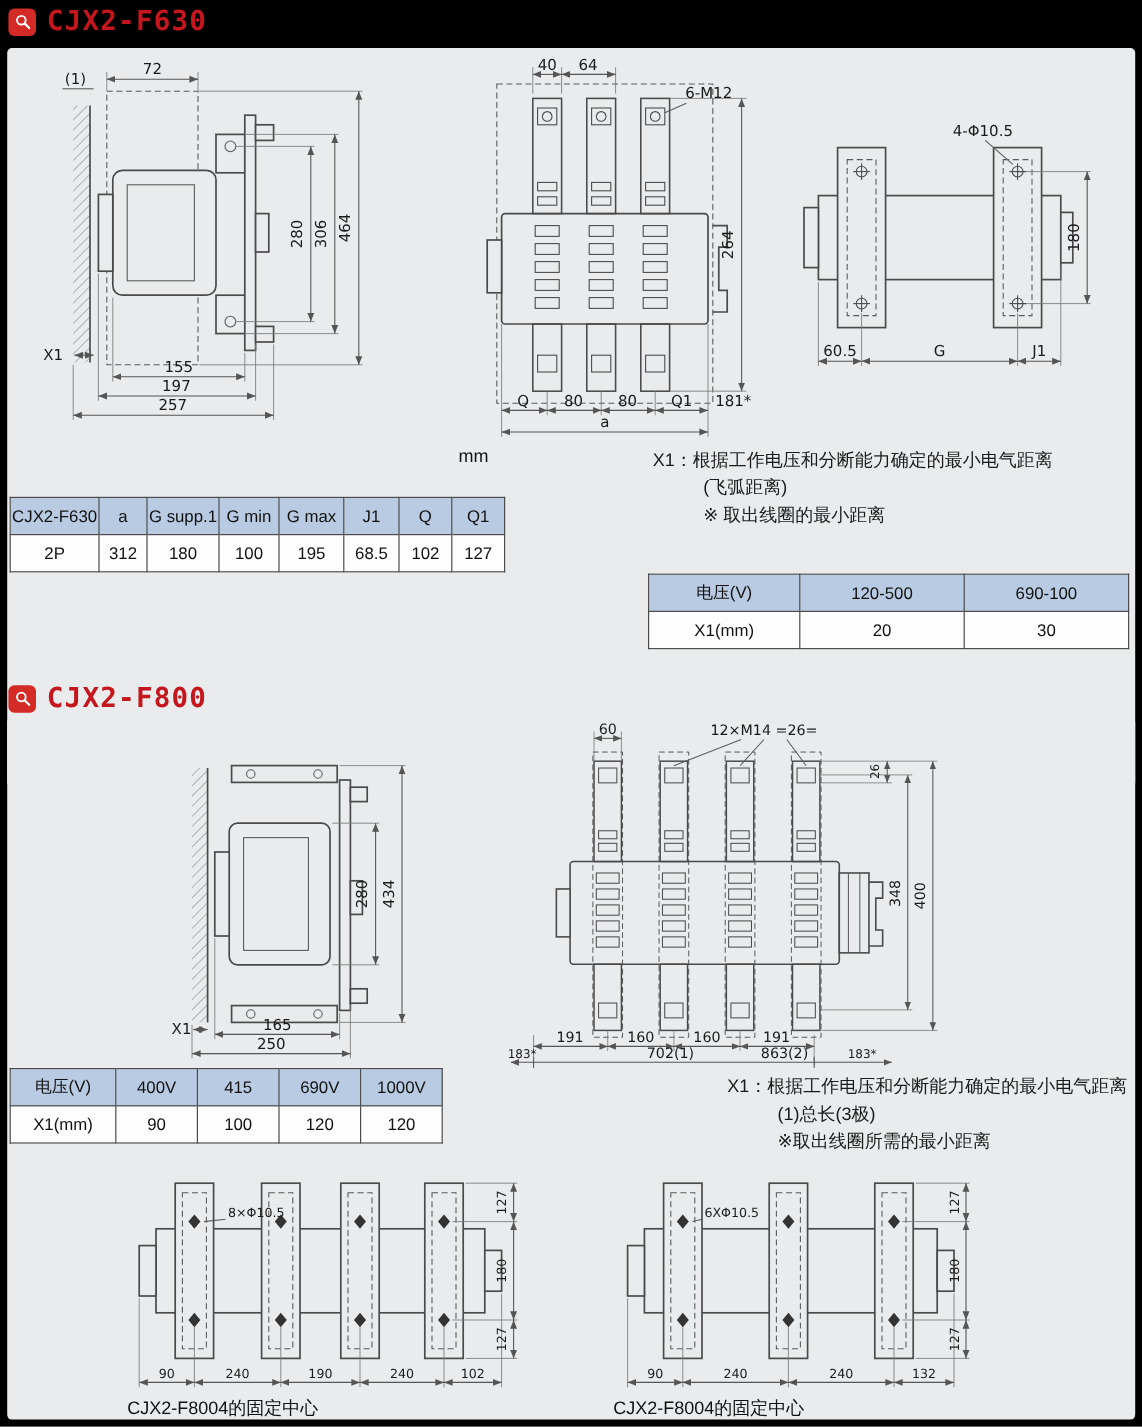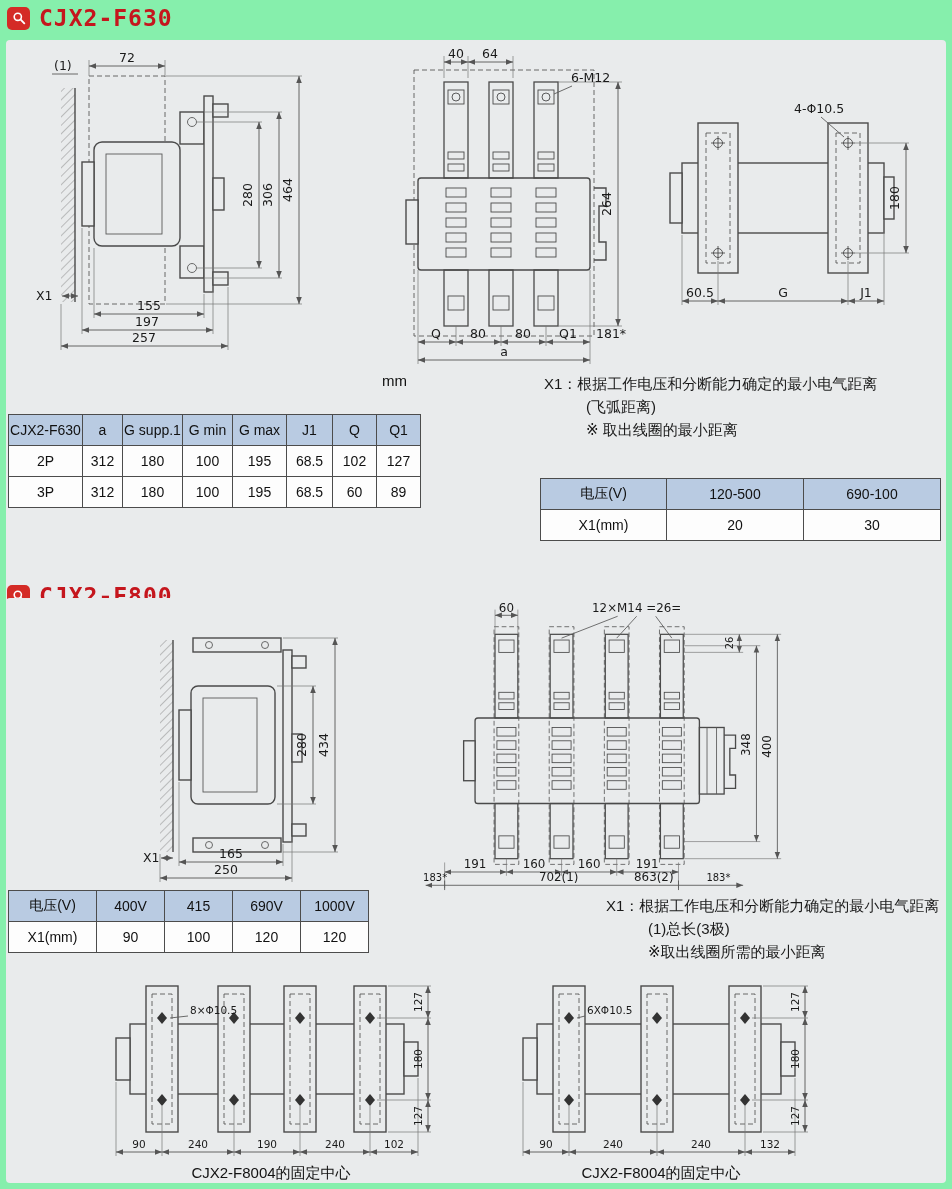--- a/index.html
+++ b/index.html
@@ -1,18 +1,18 @@
 <!DOCTYPE html>
 <html><head>
 <meta charset="utf-8">
 <style>
   * { margin:0; padding:0; box-sizing:border-box; }
   html,body { background:#fff; }
   body { font-family:"Liberation Sans","DejaVu Sans",sans-serif; }
-  .page { position:relative; width:952px; height:1189px; background:#86efac; overflow:hidden; }
+  .page { position:relative; width:952px; height:1189px; background:#000000; overflow:hidden; }
 
   .sec-hdr { position:absolute; left:0; width:100%; height:32px; display:flex; align-items:center; gap:9px; padding-left:7px; }
   .sec-icon { width:23px; height:23px; background:#d42b26; border-radius:5px; display:flex; align-items:center; justify-content:center; flex:0 0 auto; }
   .sec-title { font-family:"DejaVu Sans Mono","Liberation Mono",monospace; font-weight:bold; font-size:23px; color:#c5161d; letter-spacing:1px; }
 
   .panel { position:absolute; left:6px; width:940px; background:#e9ebec; border-radius:4px; }
 
   .drw { position:absolute; overflow:visible; }
   .drw .s   { stroke:#4a4a4a; stroke-width:1.4; fill:none; }
   .drw .sf  { stroke:#4a4a4a; stroke-width:1.4; fill:#e9ebec; }
@@ -24,21 +24,21 @@
   .drw text { font-family:"DejaVu Sans","Liberation Sans",sans-serif; font-size:12.5px; fill:#1a1a1a; }
   .drw text.sm { font-size:10.5px; }
 
   table.grid { border-collapse:collapse; position:absolute; table-layout:fixed; background:#fdfdfd; }
   table.grid td, table.grid th { border:1px solid #4c4c4c; font-size:14px; font-weight:normal; text-align:center; vertical-align:middle; height:31px; color:#111; background:#fdfdfd; }
   table.grid .hd { background:#b9cbe2; }
 
   .notes { position:absolute; font-size:15px; color:#1a1a1a; line-height:23px; }
   .notes .ind { padding-left:42px; }
   .unit { position:absolute; font-size:15px; color:#111; }
-  .caption { position:absolute; font-size:15px; color:#111; text-align:center; }
+  .caption { position:absolute; font-size:15px; color:#111; text-align:left; }
 </style>
 </head>
 <body>
 
 <div class="page">
 
   <svg width="0" height="0" style="position:absolute" aria-hidden="true">
     <defs>
       <marker id="ar" viewBox="0 0 10 10" refX="10" refY="5" markerWidth="8" markerHeight="8" orient="auto-start-reverse">
         <path d="M0,1 L10,5 L0,9 z" fill="#555"></path>
@@ -254,30 +254,20 @@
       <tr>
         <td>2P</td>
         <td>312</td>
         <td>180</td>
         <td>100</td>
         <td>195</td>
         <td>68.5</td>
         <td>102</td>
         <td>127</td>
       </tr>
-      <tr>
-        <td>3P</td>
-        <td>312</td>
-        <td>180</td>
-        <td>100</td>
-        <td>195</td>
-        <td>68.5</td>
-        <td>60</td>
-        <td>89</td>
-      </tr>
     </tbody>
       </table>
 
     <div class="notes" style="left:538px;top:332px">
       <div>X1：根据工作电压和分断能力确定的最小电气距离</div>
       <div class="ind">(飞弧距离)</div>
       <div class="ind">※ 取出线圈的最小距离</div>
     </div>
 
     <table class="grid" style="left:534px;top:438px;width:400px">
@@ -294,21 +284,21 @@
       </tr>
       <tr>
         <td>X1(mm)</td>
         <td>20</td>
         <td>30</td>
       </tr>
     </tbody>
       </table>
   </div>
 
-  <div class="sec-hdr" style="top:580px">
+  <div class="sec-hdr" style="top:566px">
     <span class="sec-icon">
       <svg width="14" height="14" viewBox="0 0 14 14">
           <circle cx="5.8" cy="5.8" r="3.6" fill="none" stroke="#fff" stroke-width="1.6"></circle>
           <line x1="8.7" y1="8.7" x2="12.3" y2="12.3" stroke="#fff" stroke-width="1.9" stroke-linecap="round"></line>
         </svg>
     </span>
     <span class="sec-title">CJX2-F800</span>
   </div>
 
   <div class="panel" style="top:598px;height:585px">

